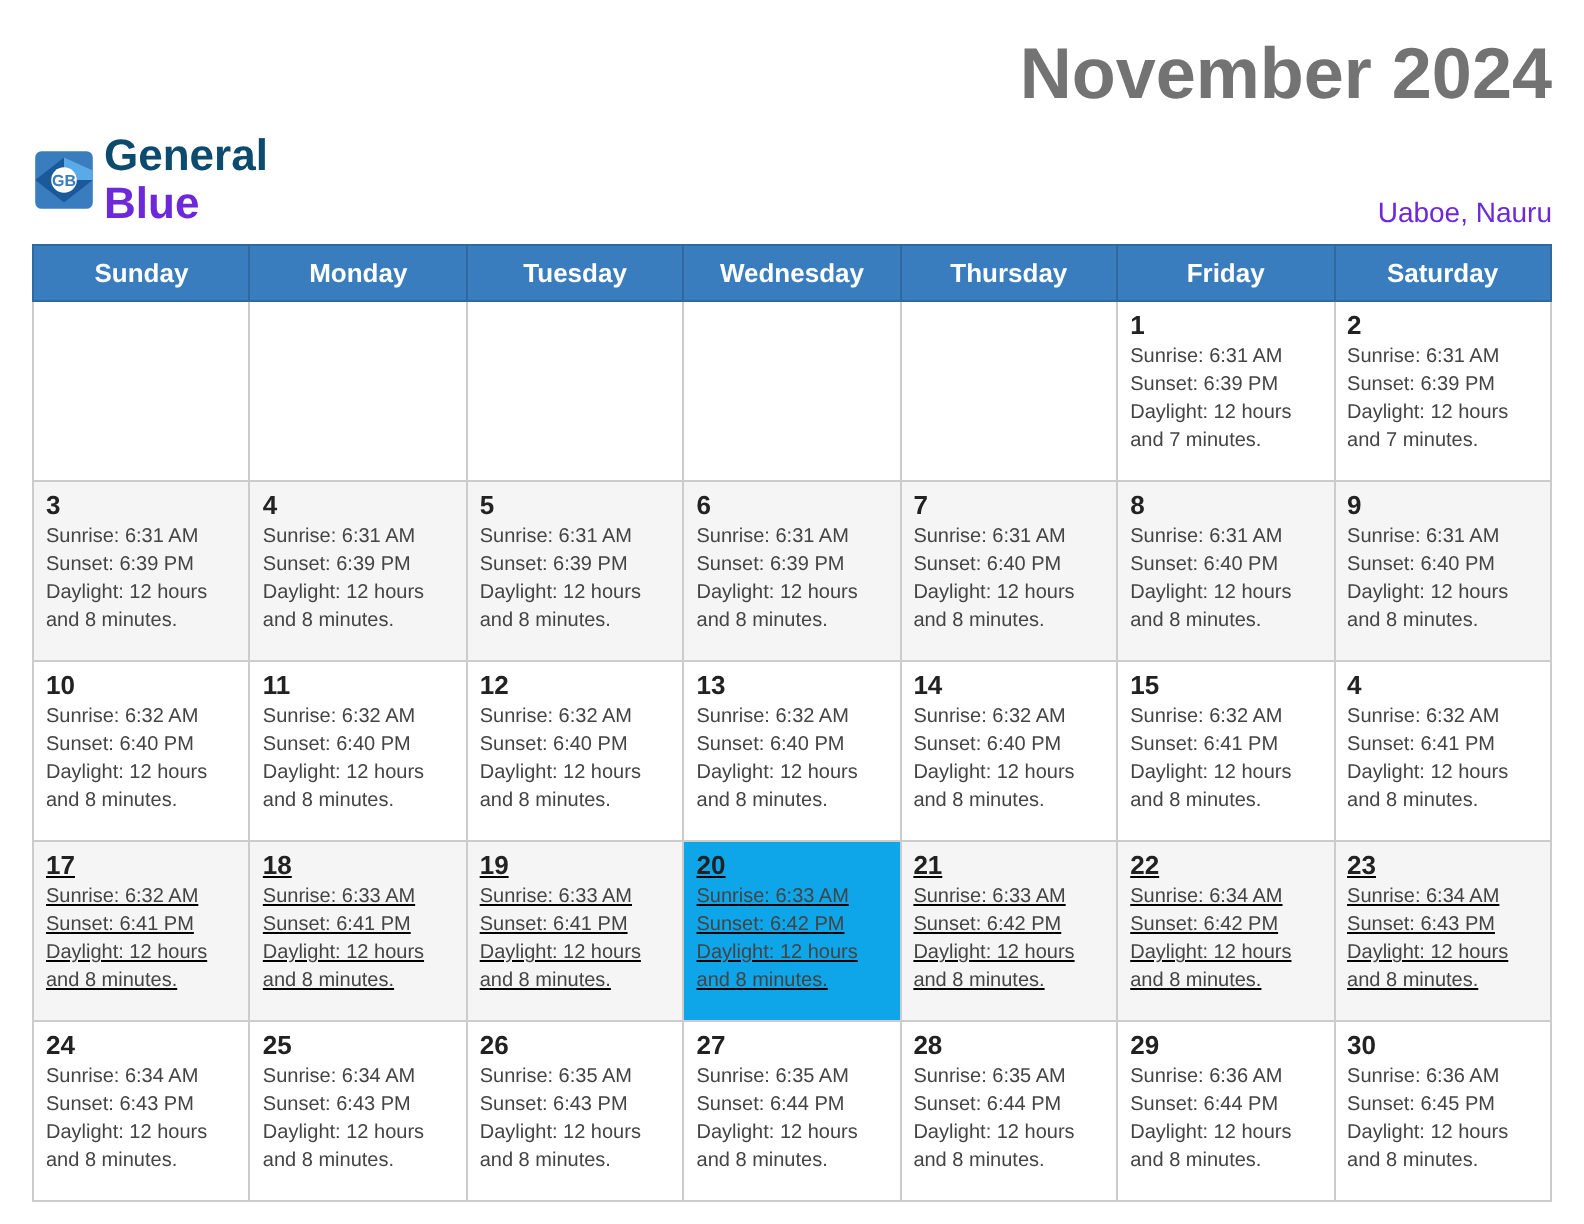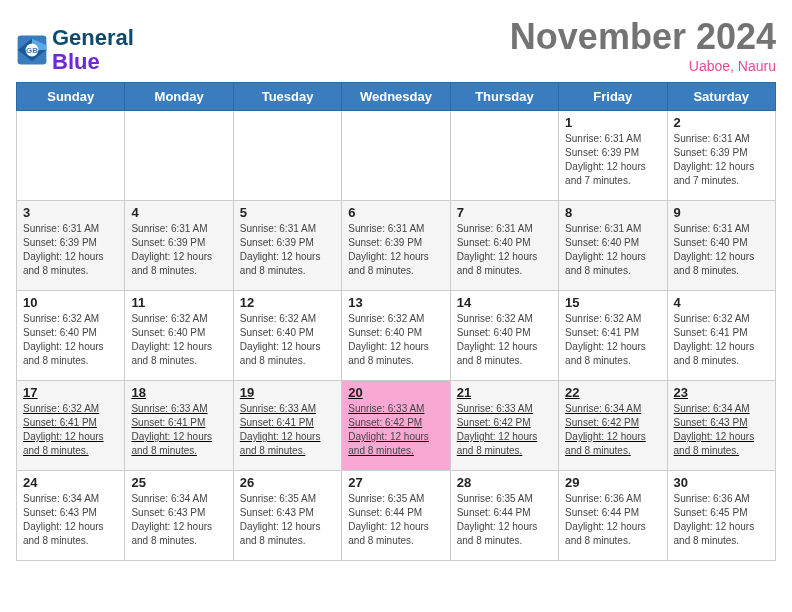--- a/index.html
+++ b/index.html
@@ -35,21 +35,22 @@
     .title-block {
       text-align: right;
     }
     .month-title {
       font-size: 36px;
       font-weight: bold;
       color: #737373;
     }
     .location {
       font-size: 14px;
-      color: #ec4899;
+      color: #6d28d9;
+      margin-top: 40px;
     }
     table {
       width: 100%;
       border-collapse: collapse;
       table-layout: fixed;
     }
     thead th {
       background-color: #3a7dbf;
       color: #fff;
       font-size: 13px;
@@ -264,21 +265,21 @@
 Daylight: 12 hours
 and 8 minutes.</div>
         </td>
         <td style="background: rgb(245, 245, 245);">
           <span class="day-num">19</span>
           <div class="day-info" style="white-space: pre-line;">Sunrise: 6:33 AM
 Sunset: 6:41 PM
 Daylight: 12 hours
 and 8 minutes.</div>
         </td>
-        <td style="background: #f9a8d4; margin-left: 24px;">
+        <td style="background: #0ea5e9; margin-left: 24px;">
           <span class="day-num">20</span>
           <div class="day-info" style="white-space: pre-line;">Sunrise: 6:33 AM
 Sunset: 6:42 PM
 Daylight: 12 hours
 and 8 minutes.</div>
         </td>
         <td style="background: rgb(245, 245, 245);">
           <span class="day-num">21</span>
           <div class="day-info" style="white-space: pre-line;">Sunrise: 6:33 AM
 Sunset: 6:42 PM

